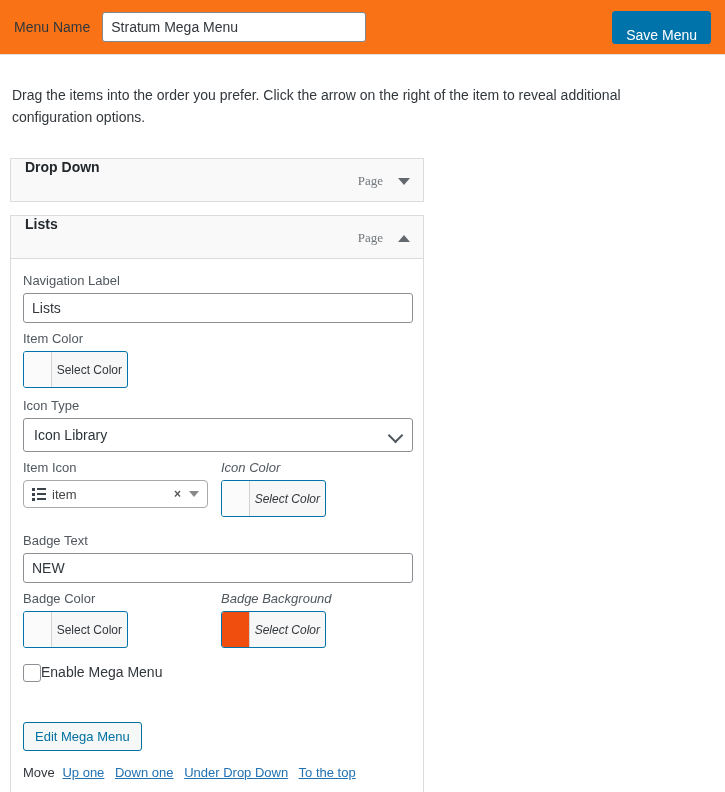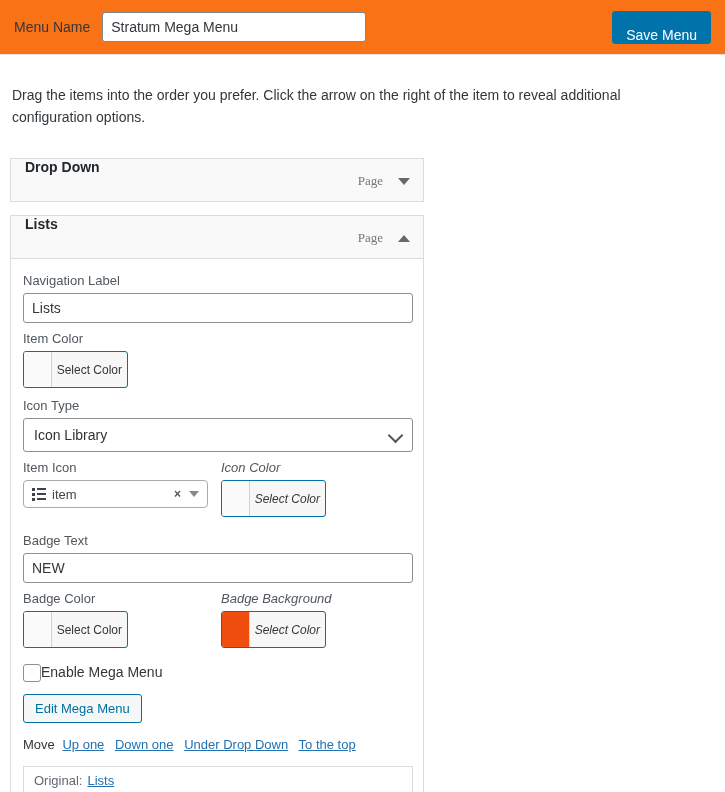--- a/index.html
+++ b/index.html
@@ -320,20 +320,21 @@
     color: #0071a1;
     border: 1px solid #0071a1;
     border-radius: 3px;
     font-family: "Liberation Sans", sans-serif;
     font-size: 13px;
     padding: 0 11px;
     height: 29px;
     line-height: 27px;
     cursor: pointer;
     margin-bottom: 14px;
+    margin-top: 28px;
   }
 
   
   .move-row {
     font-size: 13px;
     color: #32373c;
     margin-bottom: 14px;
   }
   .move-row .move-label { margin-right: 4px; }
   .move-row a {

